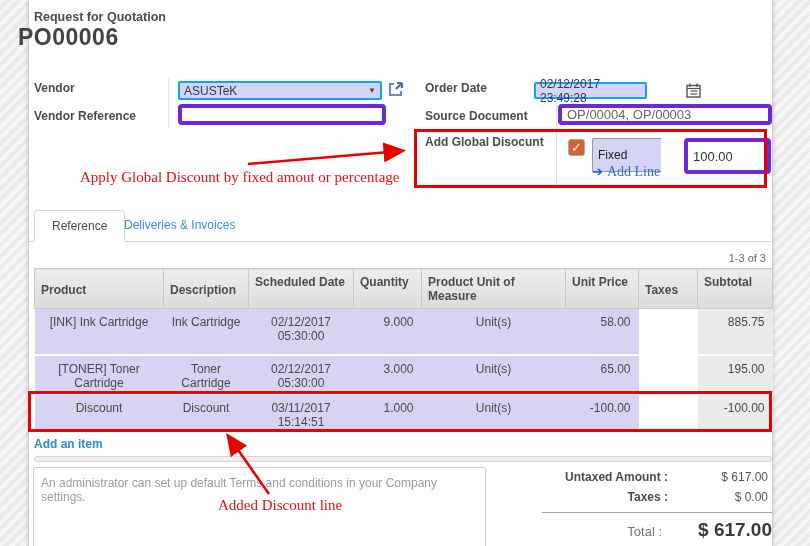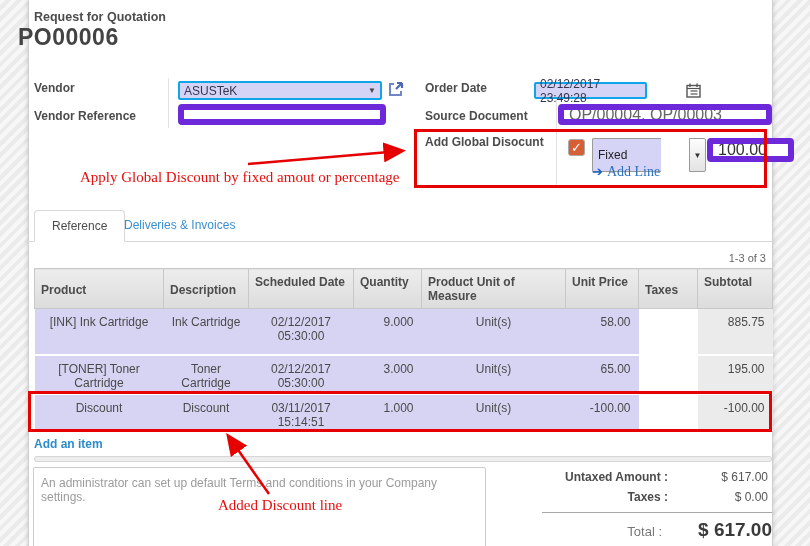--- a/index.html
+++ b/index.html
@@ -23,22 +23,22 @@
 
   
   .vsep { width:0; border-left:1px solid #e2e2e2; }
   .flabel { font-weight:bold; color:#4c4c4c; }
   .lavfield {
     background:#d5d4f6; border:2px solid #0ea5e9; border-radius:2px;
     display:flex; align-items:center; padding:0 4px; color:#35354d;
   }
   .caret { font-size:8px; color:#444; margin-left:auto; }
   input.txt {
-    border:6px solid #6d28d9; border-radius:4px; background:#fff;
-    font-family:inherit; font-size:16px; color:#666; padding:0 5px; outline:none;
+    border:4px solid #6d28d9; border-radius:4px; background:#fff;
+    font-family:inherit; font-size:13px; color:#666; padding:0 5px; outline:none;
   }
   
   .selwrap { display:flex; align-items:stretch; }
   .selmain { background:#d5d4f6; border:1px solid #9a9a9a; border-right:none; border-radius:2px 0 0 2px; display:flex; align-items:center; padding:0 5px; color:#222; }
   .selbtn { width:17px; border:1px solid #9a9a9a; border-radius:0 2px 2px 0; background:linear-gradient(#fdfdfd,#e3e3e3); display:flex; align-items:center; justify-content:center; font-size:8px; color:#333; }
 
   .checkbox {
     width:17px; height:17px; background:#d75f35; border:1px solid #a9a9a9; border-radius:3px;
     color:#fff; font-size:13px; font-weight:bold; display:flex; align-items:center; justify-content:center;
   }
@@ -137,21 +137,21 @@
 <input class="abs txt" style="left: 558px; top: 104px; width: 214px; height: 21px;" value="OP/00004, OP/00003">
 
 <div class="abs flabel" style="left:425px;top:135px;">Add Global Disocunt</div>
 <div class="abs checkbox" style="left:568px;top:139px;">
   <span>✓</span>
 </div>
 <div class="abs selwrap" style="left:592px;top:138px;height:34px;gap:28px;">
   <span class="selmain" style="width:69px;">Fixed</span>
   <span class="selbtn">▼</span>
 </div>
-<input class="abs txt" style="left: 684px; top: 138px; width: 87px; height: 24px; color: rgb(51, 51, 51); margin-left: 23px;" value="100.00">
+<input class="abs txt" style="left: 684px; top: 138px; width: 87px; height: 36px; color: rgb(51, 51, 51);" value="100.00">
 <div class="abs addline" style="left:592px;top:164px;">
   <span class="arr">➔</span>
   <span>Add Line</span>
 </div>
 
 <div class="abs redbox" style="left:414px;top:129px;width:353px;height:59px;"></div>
 <div class="abs rednote" style="left:80px;top:169px;">Apply Global Discount by fixed amout or percentage</div>
 
 <div class="abs" id="tabline"></div>
 <div class="abs" id="tab-products">Reference</div>

